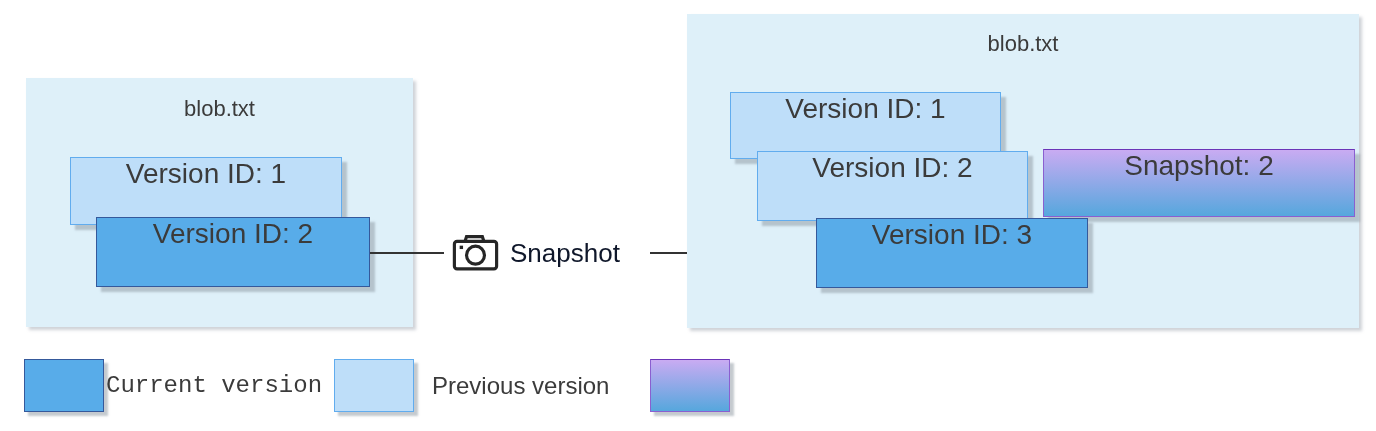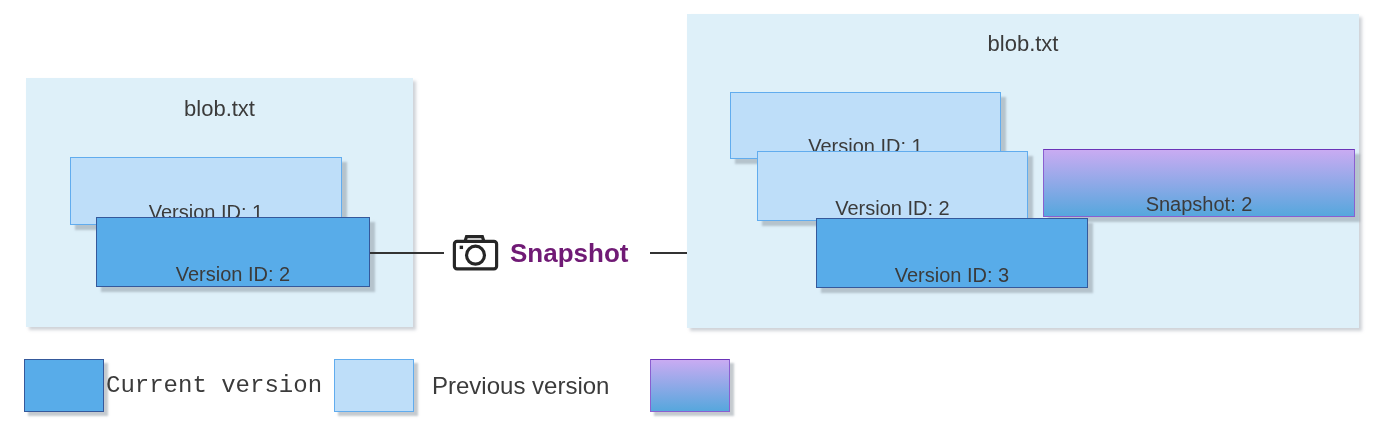--- a/index.html
+++ b/index.html
@@ -27,23 +27,23 @@
     text-align: center;
     font-size: 22px;
     color: var(--text, #3B3B3B);
   }
   .panel-left  .panel-title { top: 18px; }
   .panel-right .panel-title { top: 17px; }
 
   .box {
     position: absolute;
     display: flex;
-    align-items: flex-end;
+    align-items: flex-start;
     justify-content: center;
-    font-size: 20px;
+    font-size: 28px;
     color: var(--text, #3B3B3B);
     box-shadow: 5px 5px 2px rgba(140,150,160,0.5);
     box-sizing: border-box;
   }
   .box.previous {
     background: var(--previous-fill, #BEDEF9);
     border: 1px solid var(--previous-border, #61ACEE);
   }
   .box.current {
     background: var(--current-fill, #58ACE9);
@@ -83,22 +83,22 @@
     position: absolute;
     left: 452px; top: 233px;
     width: 47px; height: 38px;
   }
   .snapshot-label {
     position: absolute;
     left: 510px; top: 238px;
     height: 30px;
     display: flex; align-items: center;
     font-size: 26px;
-    font-weight: bold;
-    color: #701a75;
+    font-weight: normal;
+    color: #0f172a;
   }
 
   
   .swatch {
     position: absolute;
     top: 359px;
     width: 80px; height: 53px;
     box-shadow: 4px 4px 2px rgba(140,150,160,0.5);
     box-sizing: border-box;
   }

